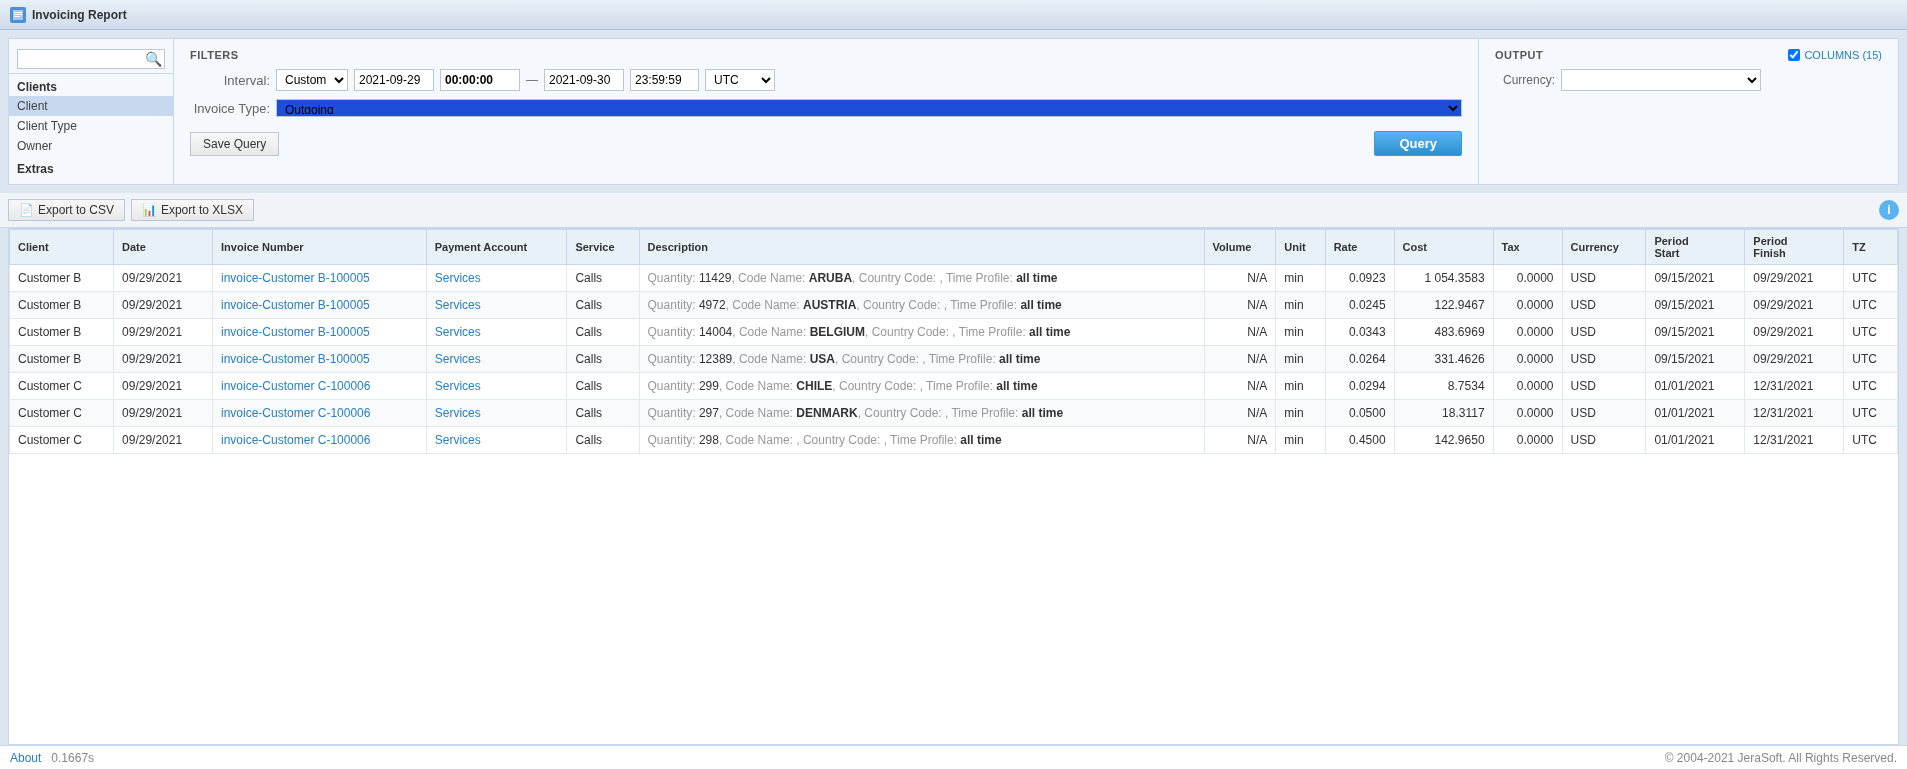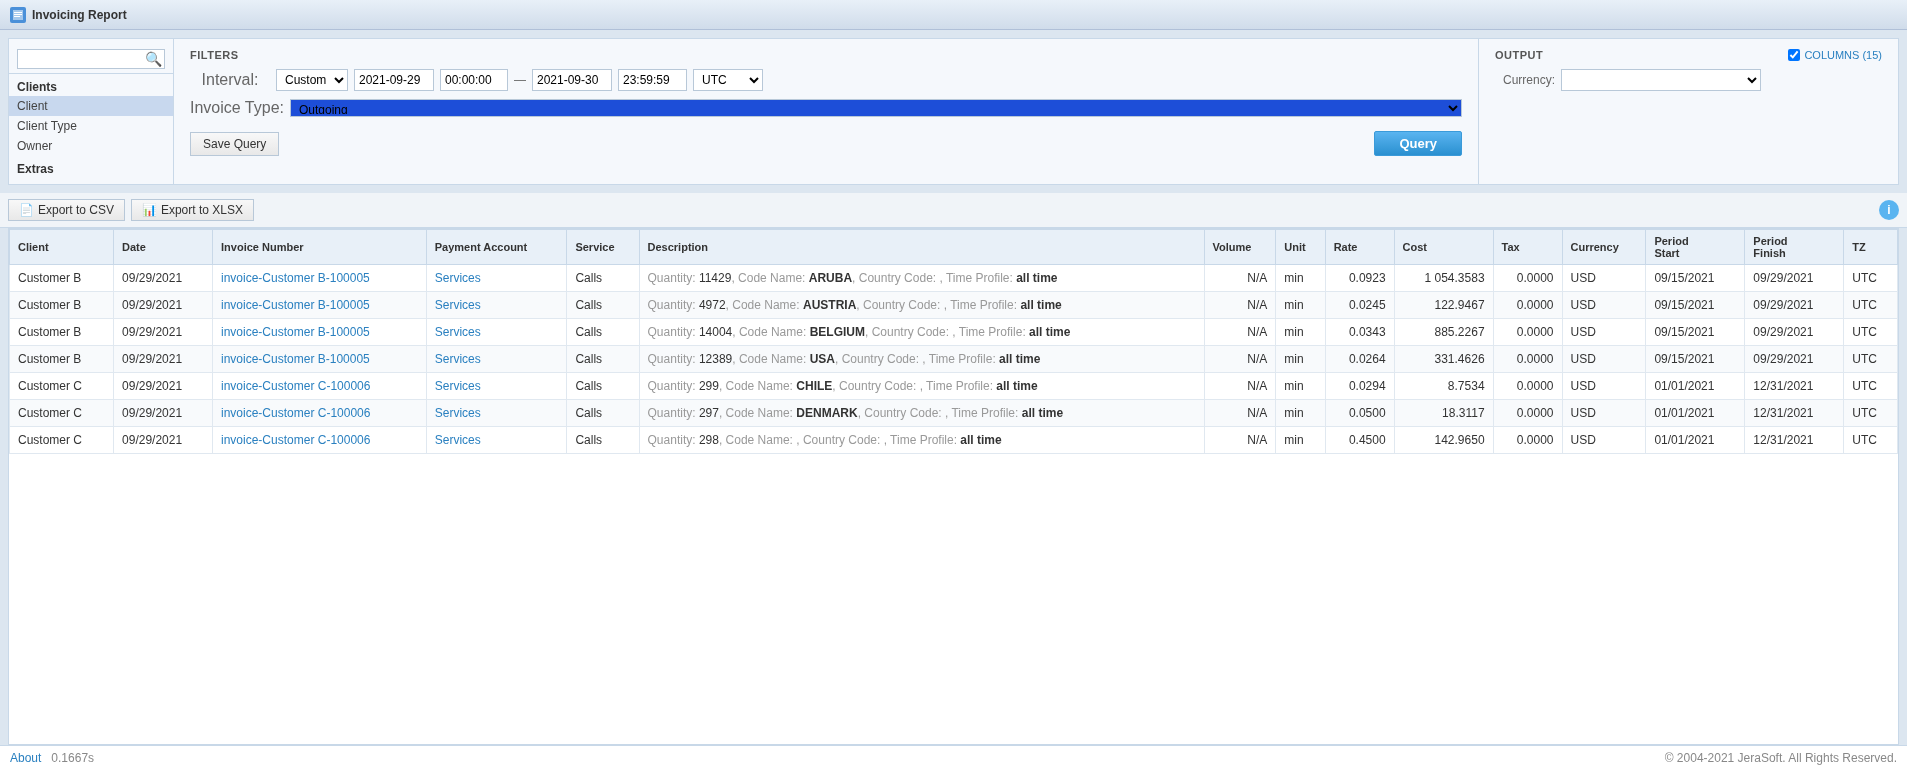--- a/index.html
+++ b/index.html
@@ -82,22 +82,22 @@
     }
     .filter-row {
       display: flex;
       align-items: center;
       margin-bottom: 8px;
       gap: 6px;
     }
     .filter-label {
       color: #666;
       min-width: 80px;
-      text-align: center;
-      font-size: 16px;
+      text-align: right;
+      font-size: 13px;
     }
     .filter-select {
       border: 1px solid #b8c8d8;
       background: white;
       padding: 2px 4px;
       font-size: 12px;
       height: 22px;
       cursor: pointer;
     }
     .filter-input {
@@ -305,21 +305,21 @@
   </div>
 
   <div class="filter-main">
     <div class="filter-section-title">FILTERS</div>
     <div class="filter-row">
       <span class="filter-label">Interval:</span>
       <select class="filter-select">
         <option>Custom</option>
       </select>
       <input class="filter-input" type="text" value="2021-09-29" style="">
-      <input class="filter-input" type="text" value="00:00:00" style="width: 68px;">
+      <input class="filter-input" type="text" value="00:00:00" style="width: 80px; font-weight: bold;">
       <span class="filter-dash">—</span>
       <input class="filter-input" type="text" value="2021-09-30" style="">
       <input class="filter-input" type="text" value="23:59:59" style="width: 69px;">
       <select class="filter-select" style="width:70px;">
         <option>UTC</option>
       </select>
     </div>
     <div class="filter-row">
       <span class="filter-label">Invoice Type:</span>
       <select class="filter-select-wide">
@@ -420,21 +420,21 @@
         <tr>
       <td>Customer B</td>
       <td>09/29/2021</td>
       <td><a class="td-link">invoice-Customer B-100005</a></td>
       <td><a class="td-link">Services</a></td>
       <td>Calls</td>
       <td><span class="desc-gray">Quantity: </span><span>14004</span><span class="desc-gray">, Code Name: </span><span class="desc-bold">BELGIUM</span><span class="desc-gray">, Country Code: , Time Profile: </span><span class="desc-bold">all time</span></td>
       <td class="td-right">N/A</td>
       <td>min</td>
       <td class="td-right">0.0343</td>
-      <td class="td-right">885.2267</td>
+      <td class="td-right">483.6969</td>
       <td class="td-right">0.0000</td>
       <td>USD</td>
       <td>09/15/2021</td>
       <td>09/29/2021</td>
       <td>UTC</td>
     </tr>
         <tr>
       <td>Customer B</td>
       <td>09/29/2021</td>
       <td><a class="td-link">invoice-Customer B-100005</a></td>

